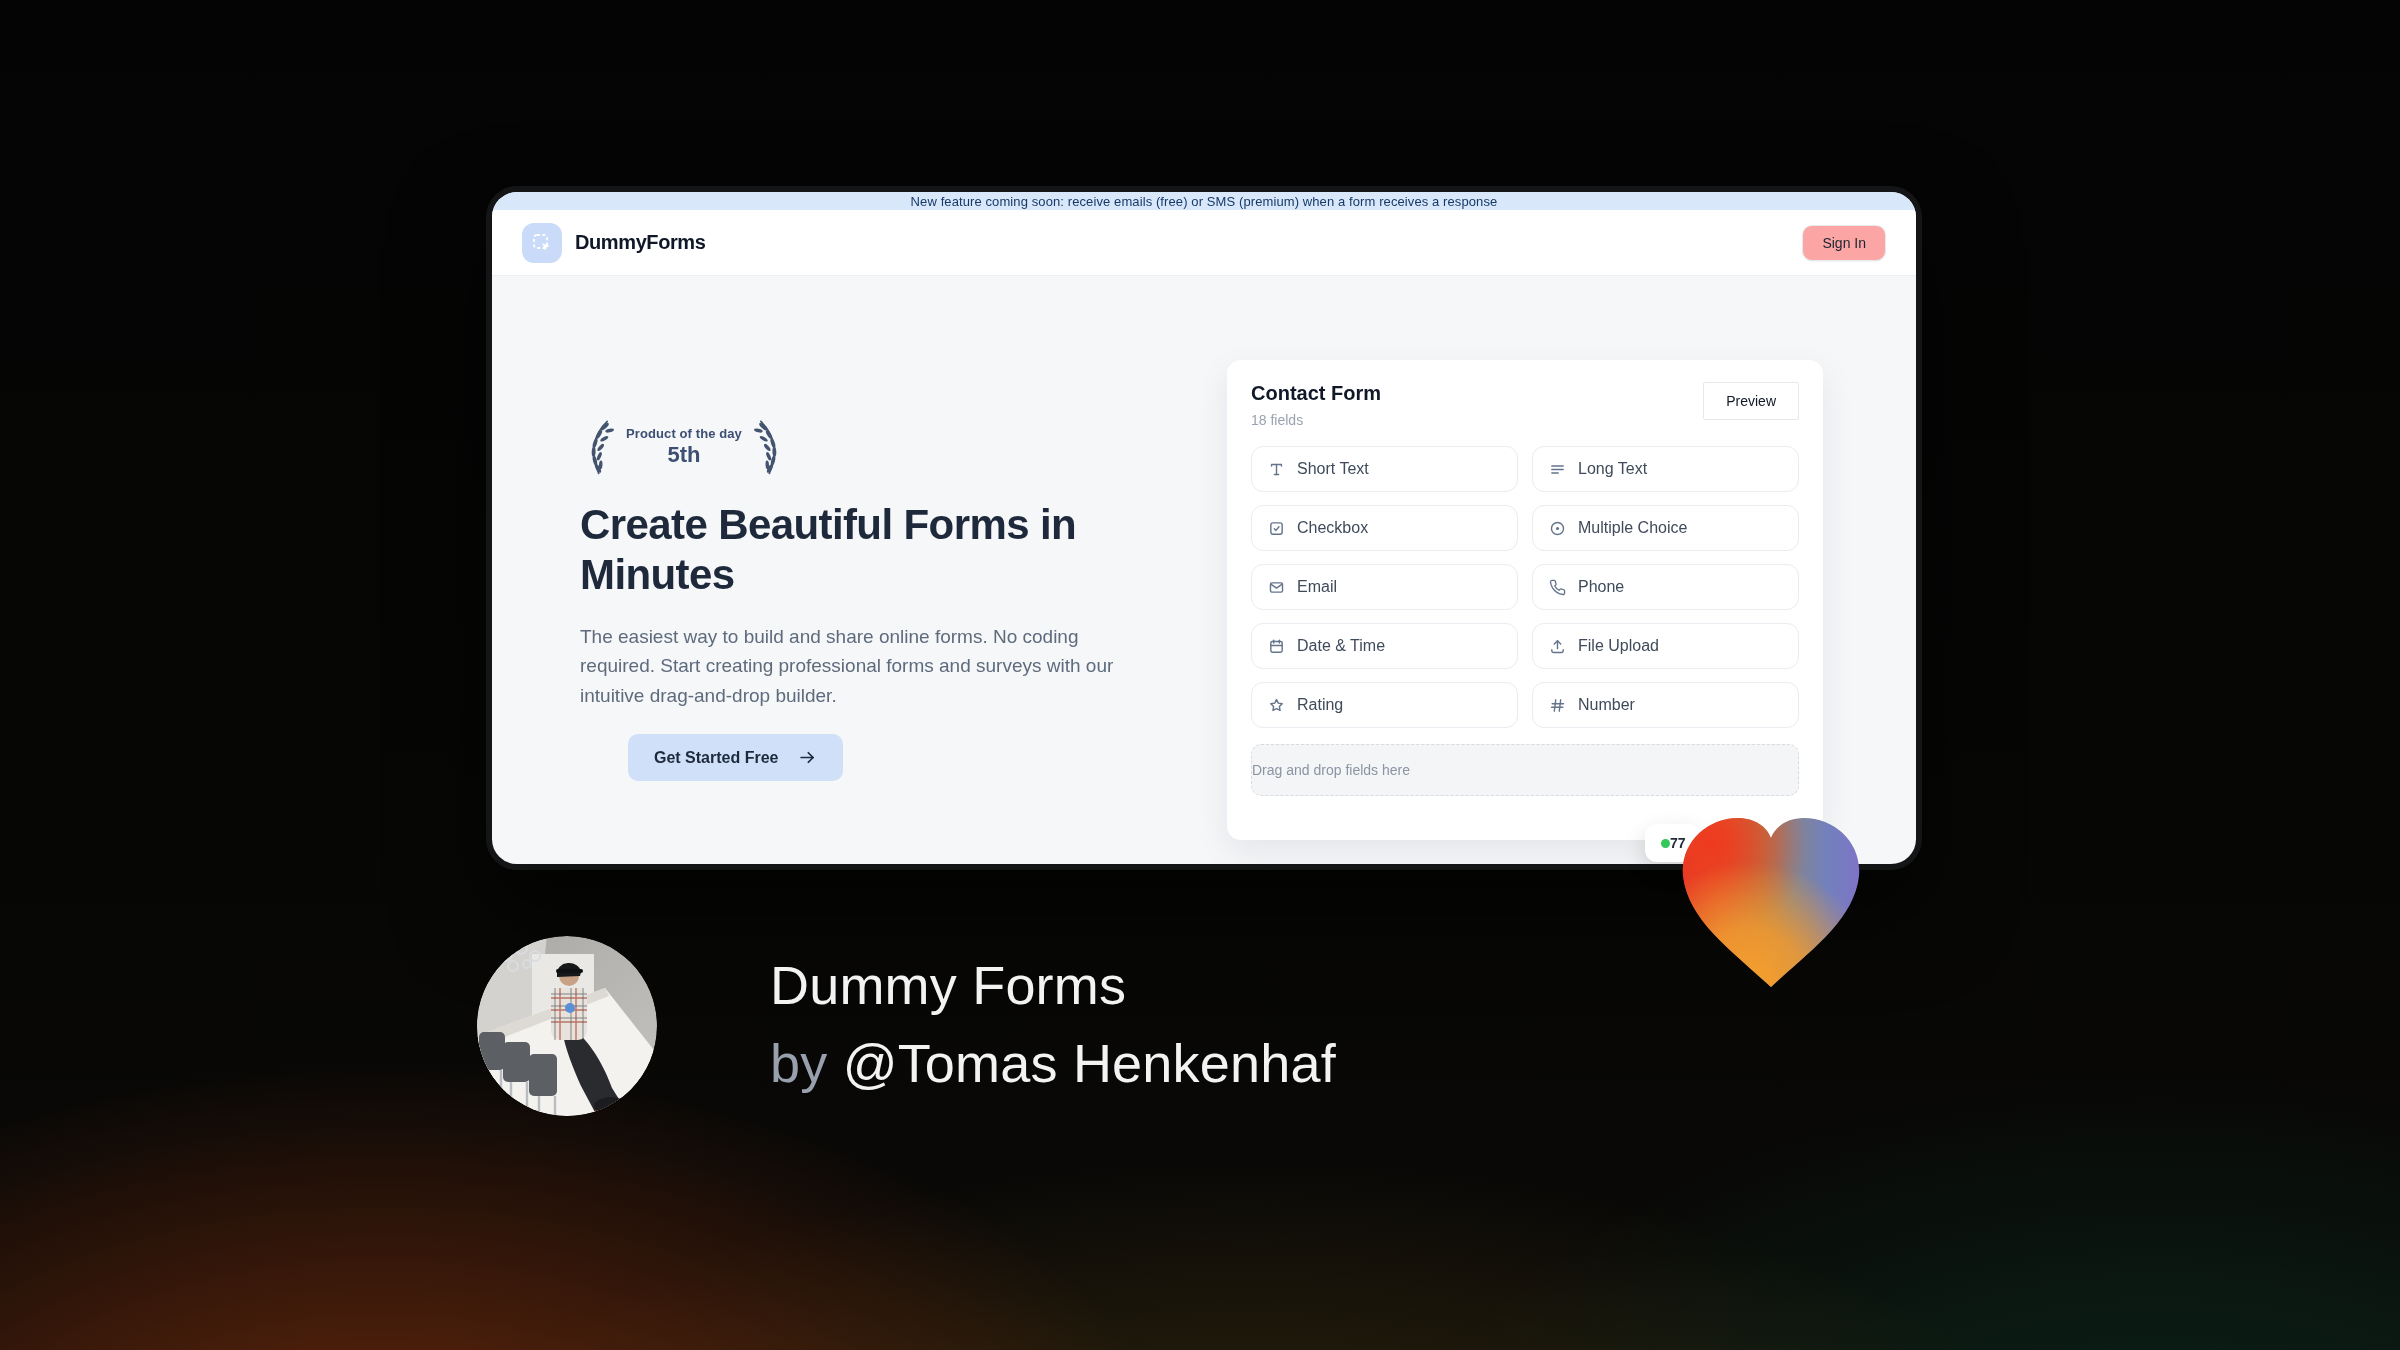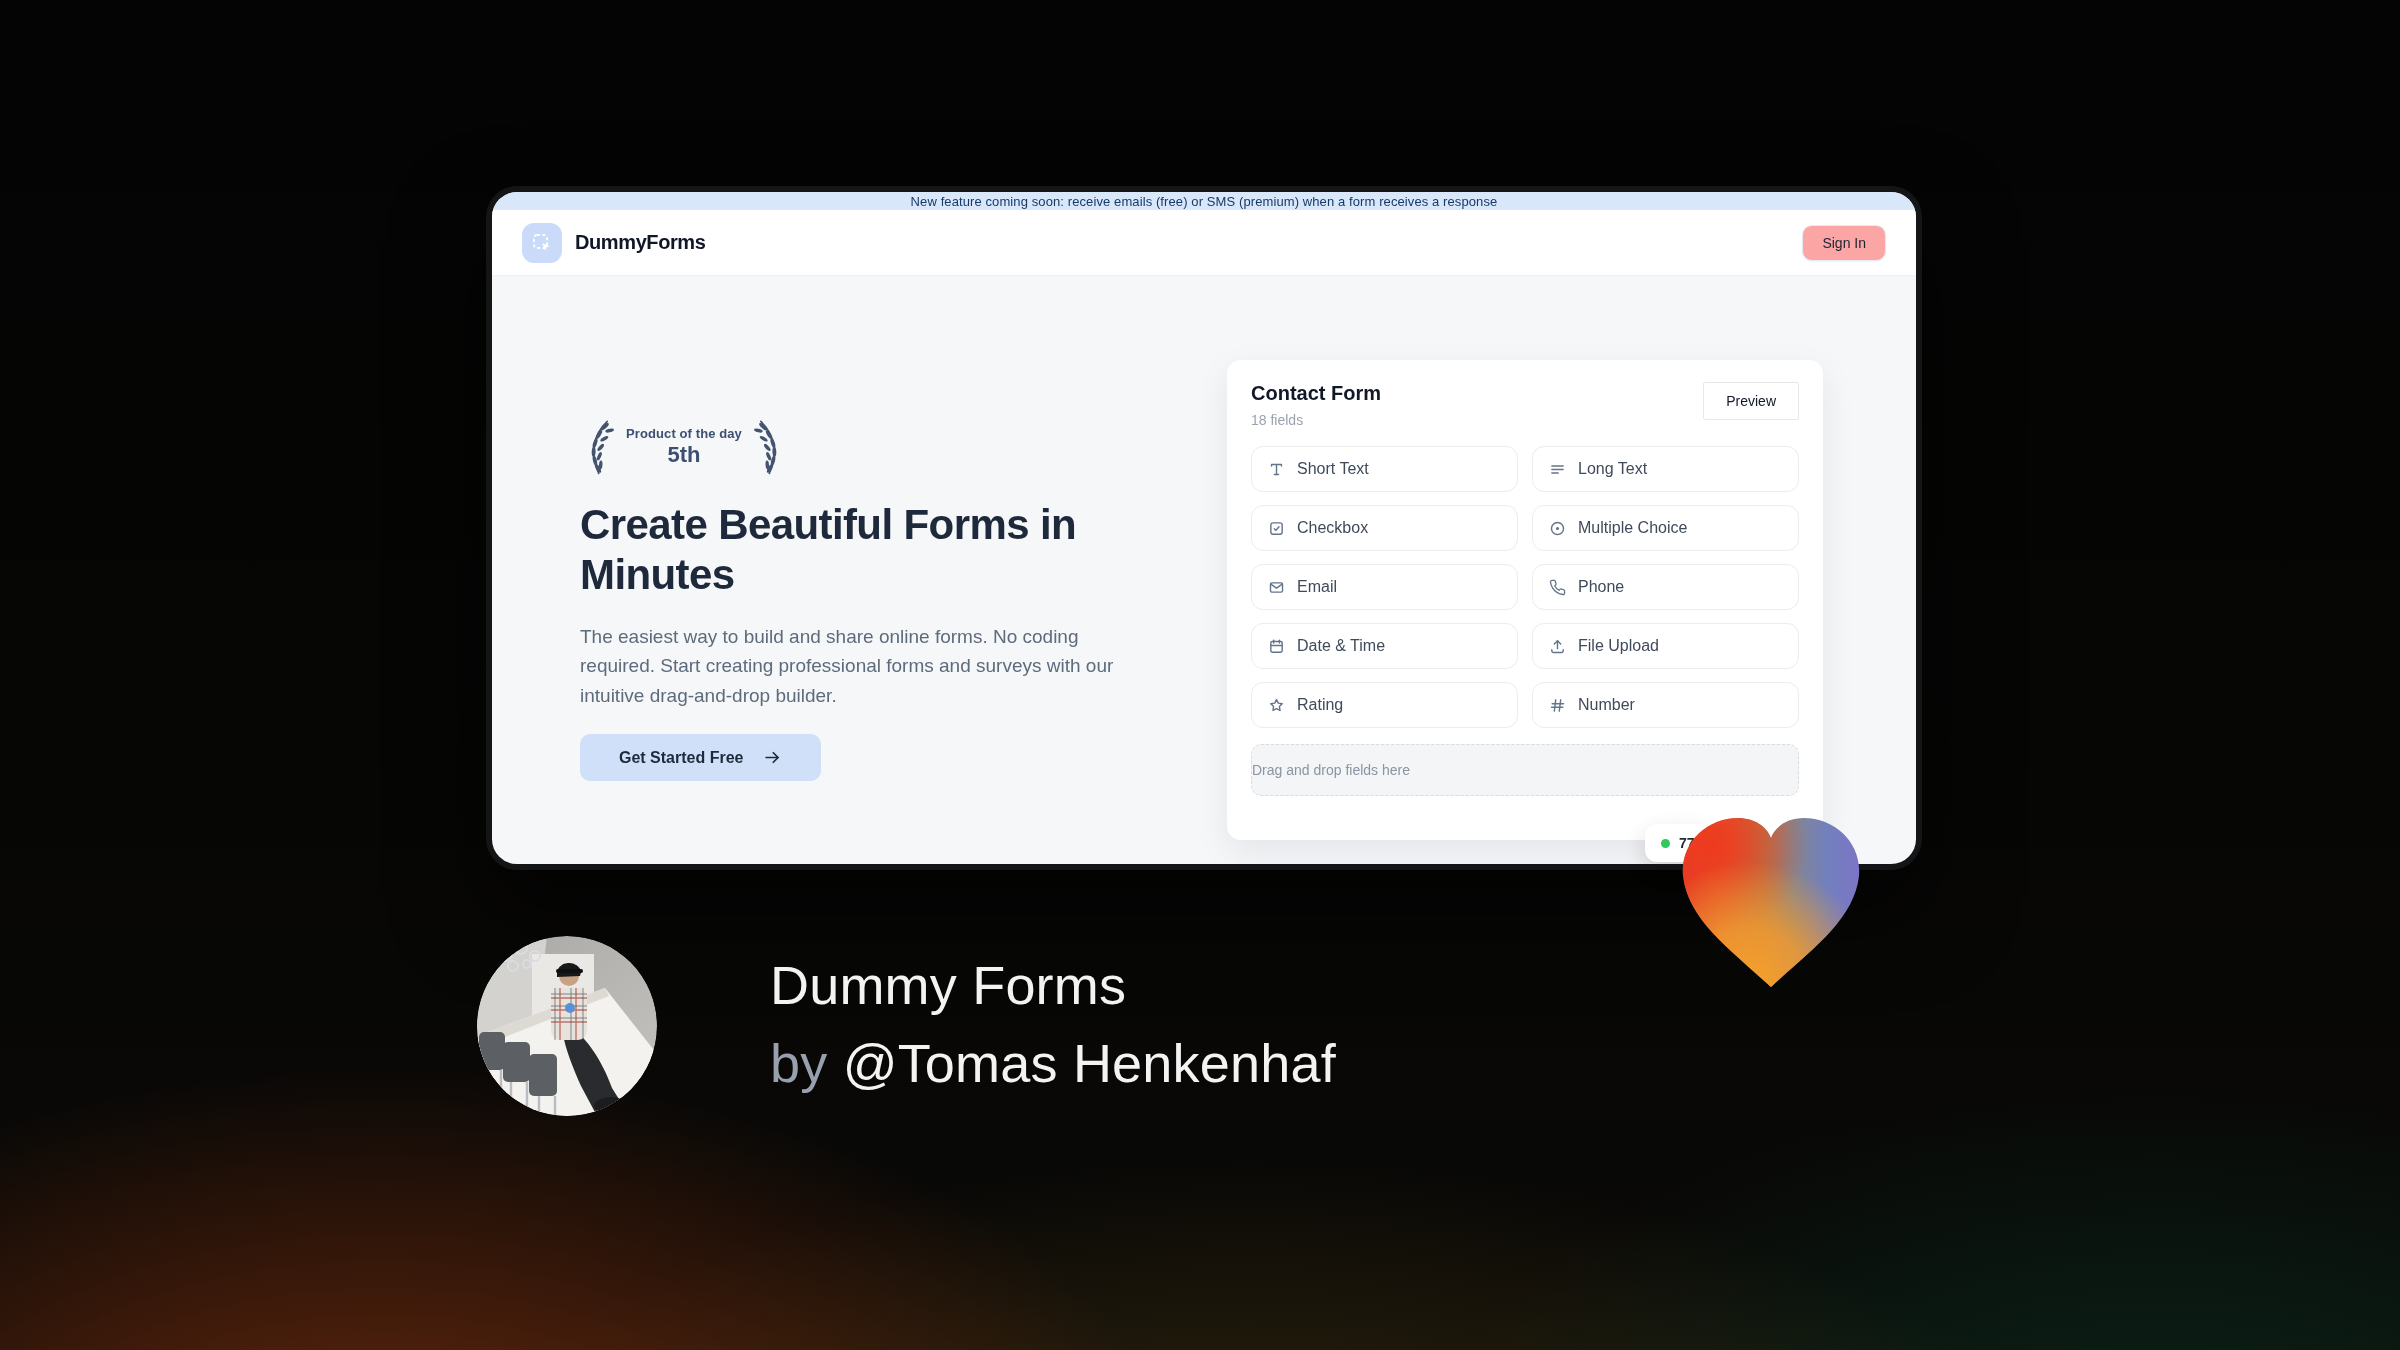--- a/index.html
+++ b/index.html
@@ -58,22 +58,22 @@
   .hero-title{
     font-size:42px; line-height:1.2; font-weight:700; color:#1e293b;
     letter-spacing:-0.6px; margin-bottom:21px;
   }
   .hero-desc{
     font-size:19px; line-height:1.55; color:#5d6b7c; width:567px; margin-bottom:24px;
   }
   .cta-btn{
     display:inline-flex; align-items:center; gap:20px;
     background:#cfe0f8; border:none; border-radius:10px;
-    padding:14px 39px; font-size:16px; font-weight:600; color:#1e2a3b;
-    cursor:pointer; font-family:"Liberation Sans", sans-serif;
+    padding:14px 26px; font-size:16px; font-weight:600; color:#1e2a3b;
+    cursor:pointer; font-family:"Liberation Sans", sans-serif;margin-left:48px;
   }
 
   
   .card{
     position:absolute; left:735px; top:84px; width:596px; height:480px;
     background:#ffffff; border-radius:14px;
     box-shadow:0 12px 34px rgba(15,23,42,0.08);
     padding:22px 24px;
   }
   .card-head{ display:flex; align-items:flex-start; margin-bottom:18px; }
@@ -97,21 +97,21 @@
   .dropzone{
     height:52px; background:#f4f5f7; border:1.5px dashed #d7dbe1; border-radius:10px;
     display:flex; align-items:center; justify-content:flex-start;
     font-size:14px; color:#8b94a3;
   }
 
   
   .toast{
     position:absolute; left:1645px; top:824px; z-index:5;
     background:#fff; border-radius:12px; padding:11px 16px;
-    display:flex; align-items:center; gap:9px;
+    display:flex; align-items:center; 
     box-shadow:0 8px 22px rgba(0,0,0,0.14);
     font-size:14px; font-weight:600; color:#1f2937;
   }
   .toast-dot{ width:9px; height:9px; border-radius:50%; background:#34c759; }
   .heart{ position:absolute; left:1670px; top:806px; width:202px; height:188px; z-index:6; }
 
   
   .avatar{
     position:absolute; left:477px; top:936px; width:180px; height:180px;
     border-radius:50%; overflow:hidden;

